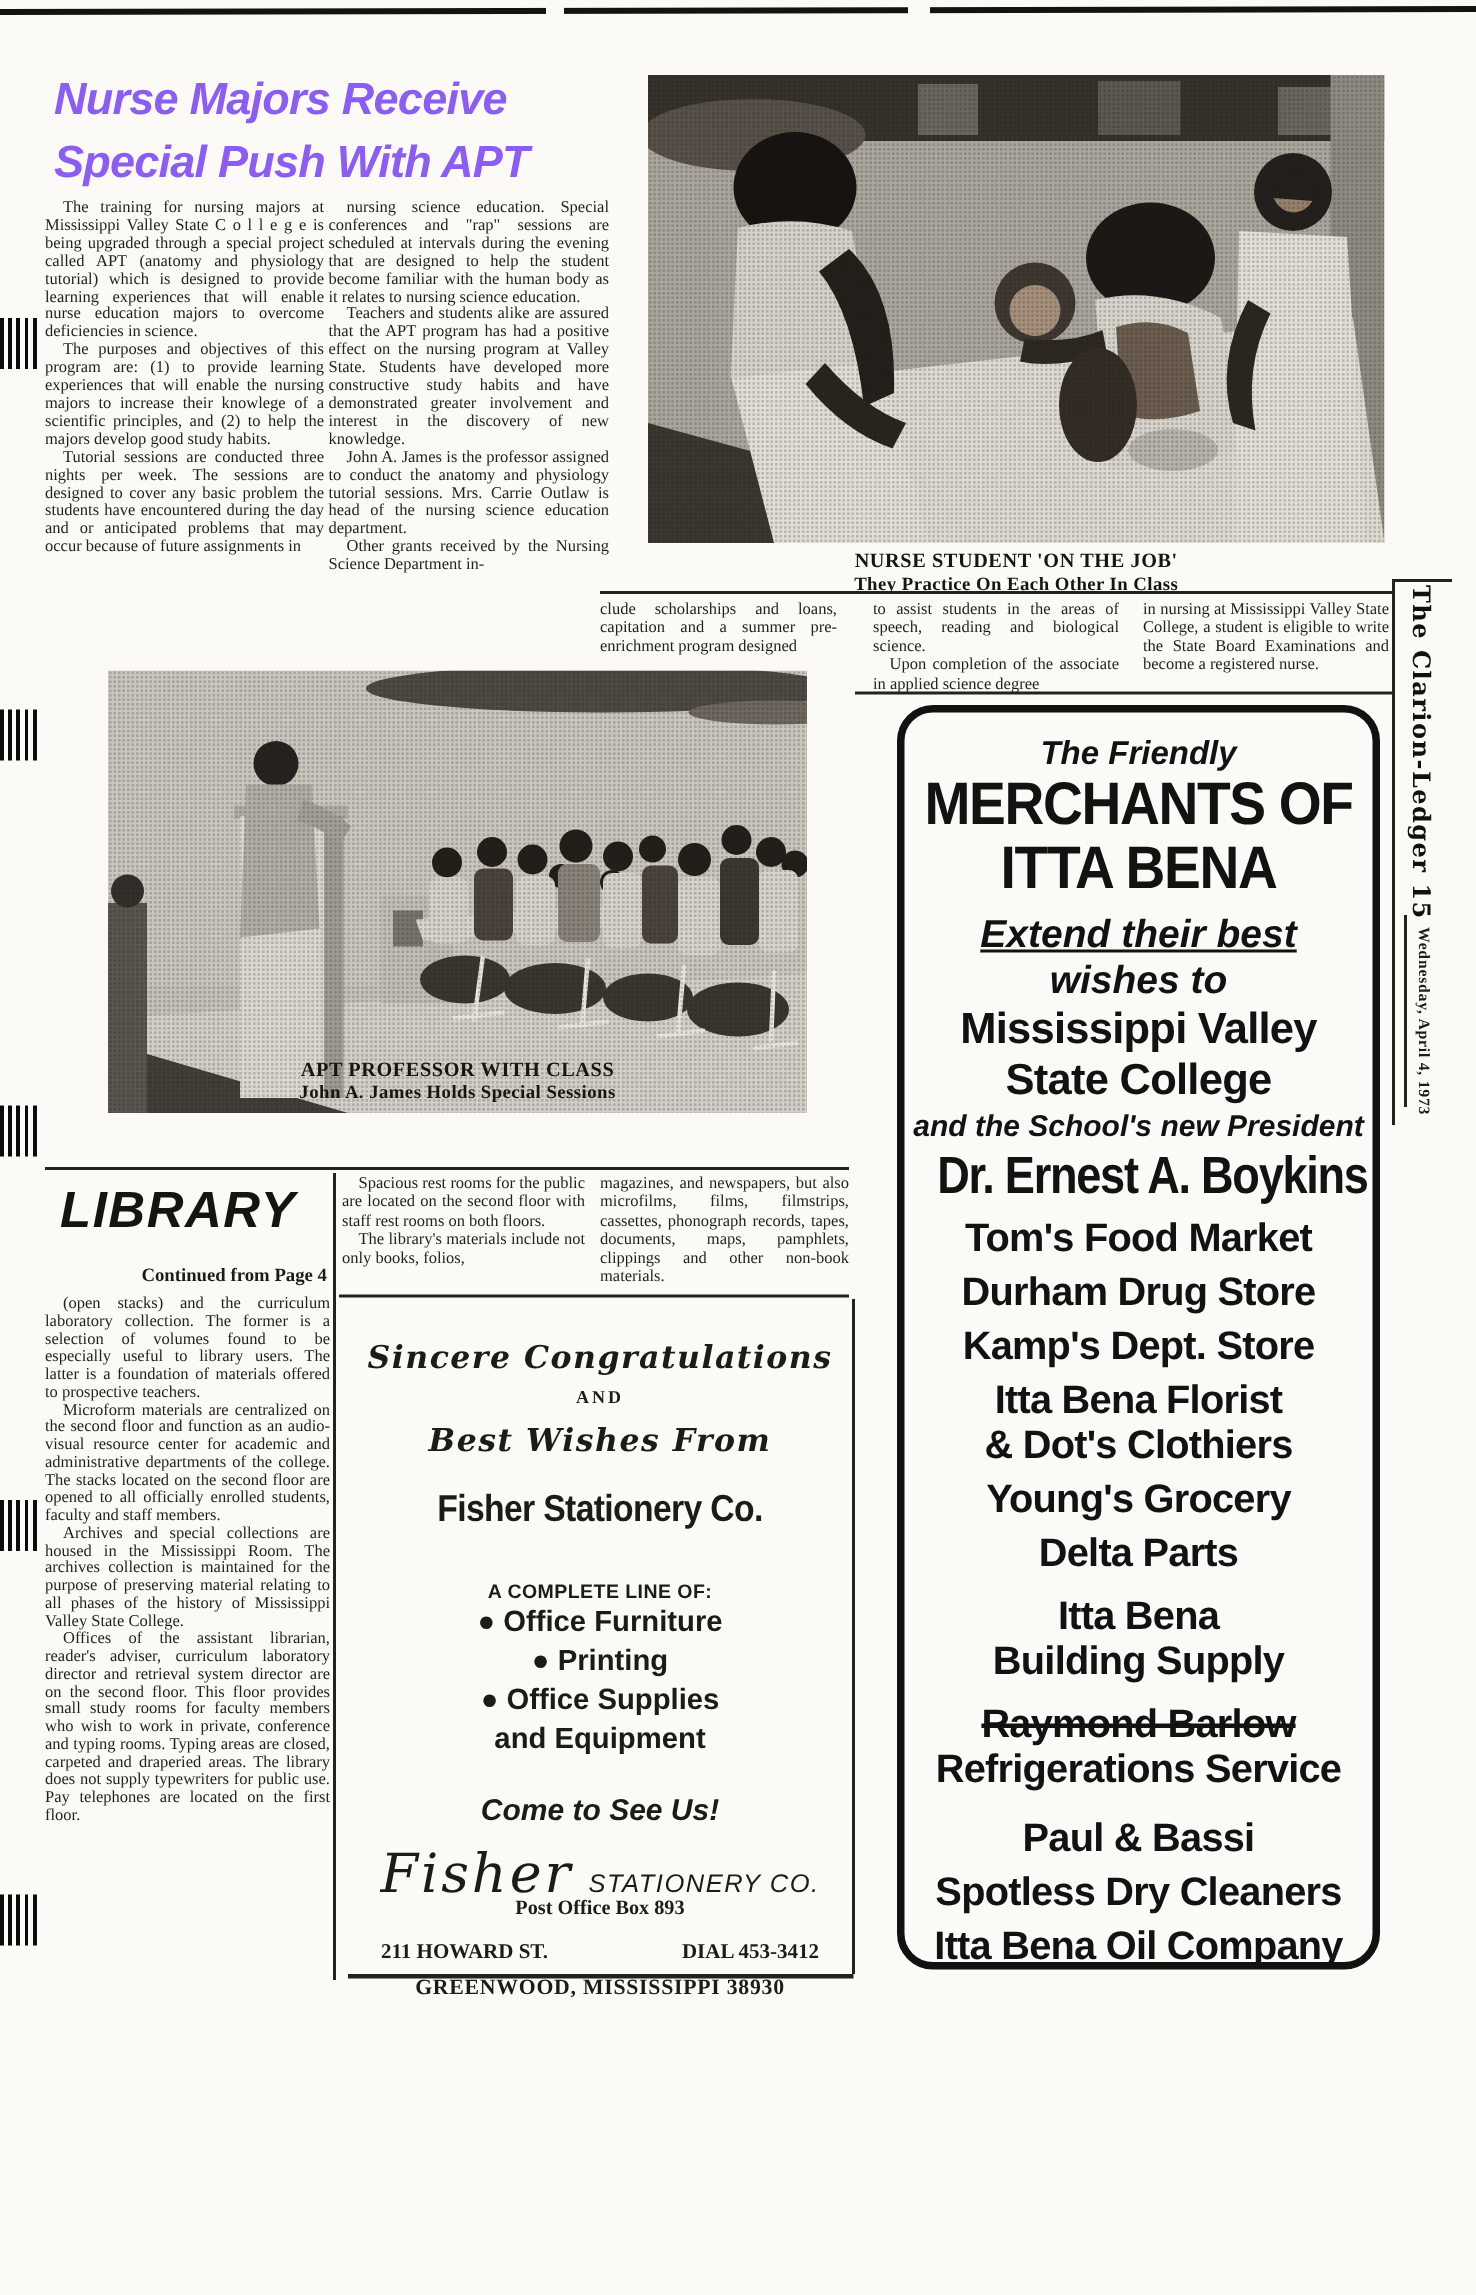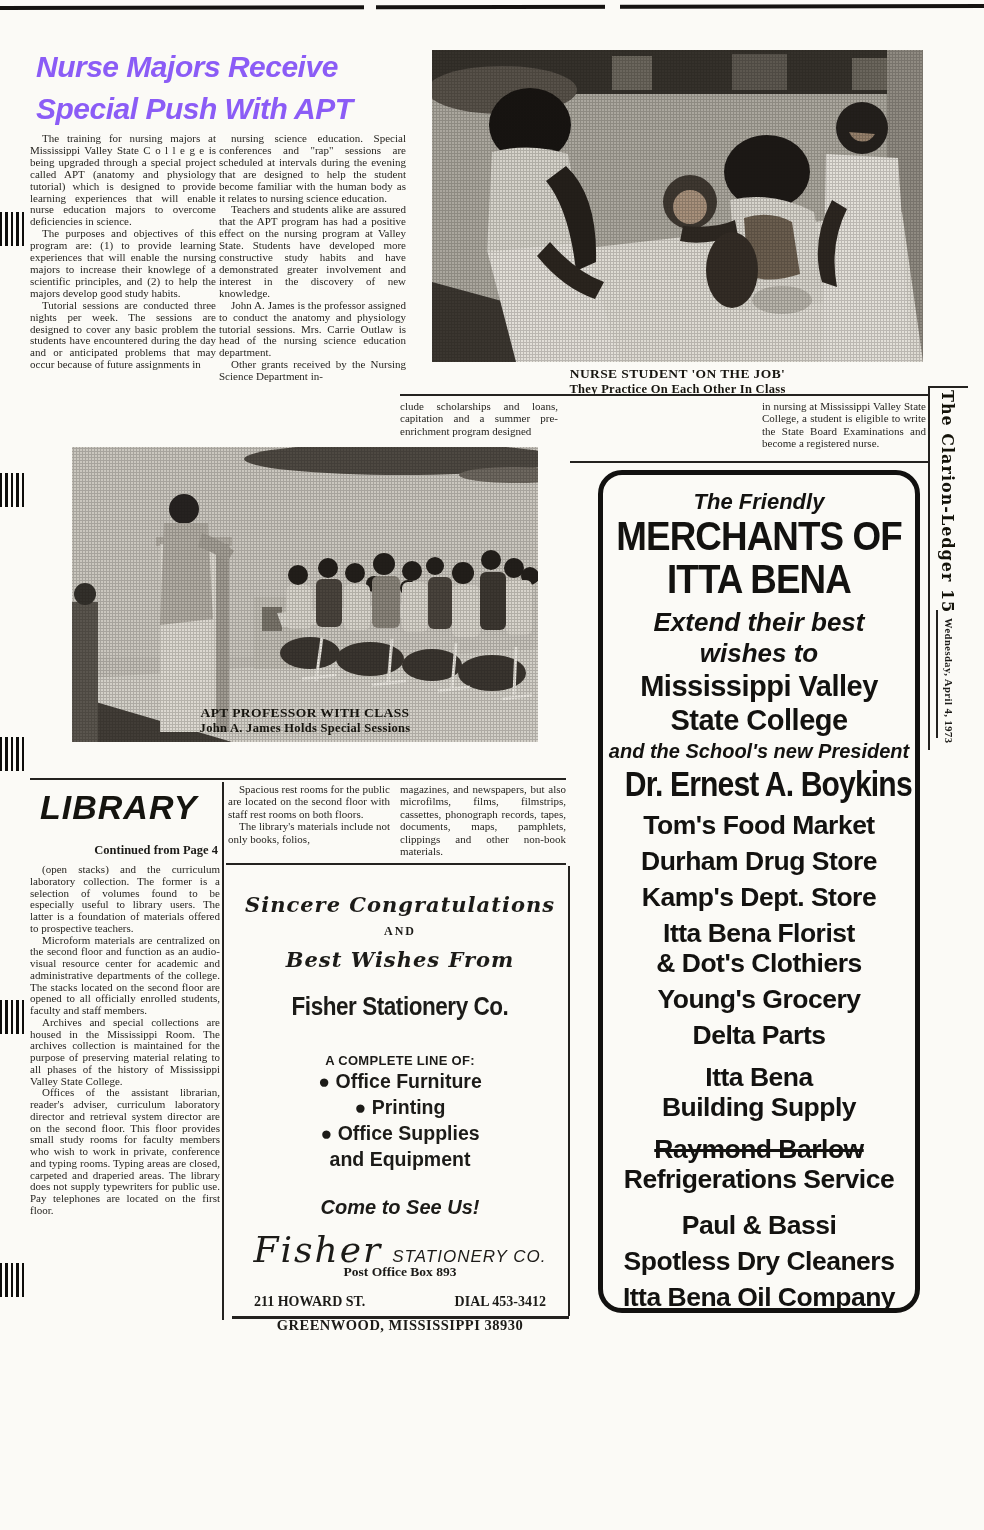--- a/index.html
+++ b/index.html
@@ -135,20 +135,24 @@
   </div>
   <div class="abs caption" style="left:432px;top:366px;width:491px;">
     <div class="cap1">NURSE STUDENT 'ON THE JOB'</div>
     <div class="cap2">They Practice On Each Other In Class</div>
   </div>
 
   <div class="hr" style="left:400px;top:394px;width:529px;height:1.6px;"></div>
 
   <div class="abs smallcol" style="left:400px;top:400px;width:158px;">
     <p style="text-indent:0">clude scholarships and loans, capitation and a summer pre-enrichment program designed</p>
+  </div>
+  <div class="abs smallcol" style="left:582px;top:400px;width:164px;">
+    <p style="text-indent:0">to assist students in the areas of speech, reading and biological science.</p>
+    <p>Upon completion of the associate in applied science degree</p>
   </div>
   <div class="abs smallcol" style="left:762px;top:400px;width:164px;">
     <p style="text-indent:0">in nursing at Mississippi Valley State College, a student is eligible to write the State Board Examinations and become a registered nurse.</p>
   </div>
   <div class="hr" style="left:570px;top:461px;width:359px;height:1.6px;"></div>
 
   <div class="photo halftone" style="left:72px;top:447px;width:466px;height:295px;">
     <svg width="466" height="295" viewBox="0 0 466 295">
       <rect width="466" height="295" fill="#c6c2ba"></rect>
       <rect width="466" height="210" fill="#cbc7bf"></rect>
@@ -257,21 +261,21 @@
       <span>211 HOWARD ST.</span>
       <span>DIAL 453-3412</span>
     </div>
     <div class="f-city">GREENWOOD, MISSISSIPPI 38930</div>
   </div>
 
   <div class="merchants">
     <div class="m-tag">The Friendly</div>
     <div class="m-title">MERCHANTS OF</div>
     <div class="m-title">ITTA BENA</div>
-    <div class="m-wish" style="margin-top:6px;">Extend their best</div>
+    <div class="m-wish" style="margin-top:6px;text-decoration:underline;">Extend their best</div>
     <div class="m-wish">wishes to</div>
     <div class="m-college">Mississippi Valley</div>
     <div class="m-college">State College</div>
     <div class="m-intro">and the School's new President</div>
     <div class="m-pres">Dr. Ernest A. Boykins</div>
     <div class="m-line">Tom's Food Market</div>
     <div class="m-line">Durham Drug Store</div>
     <div class="m-line">Kamp's Dept. Store</div>
     <div class="m-line">Itta Bena Florist</div>
     <div class="m-line m-tight">&amp; Dot's Clothiers</div>

